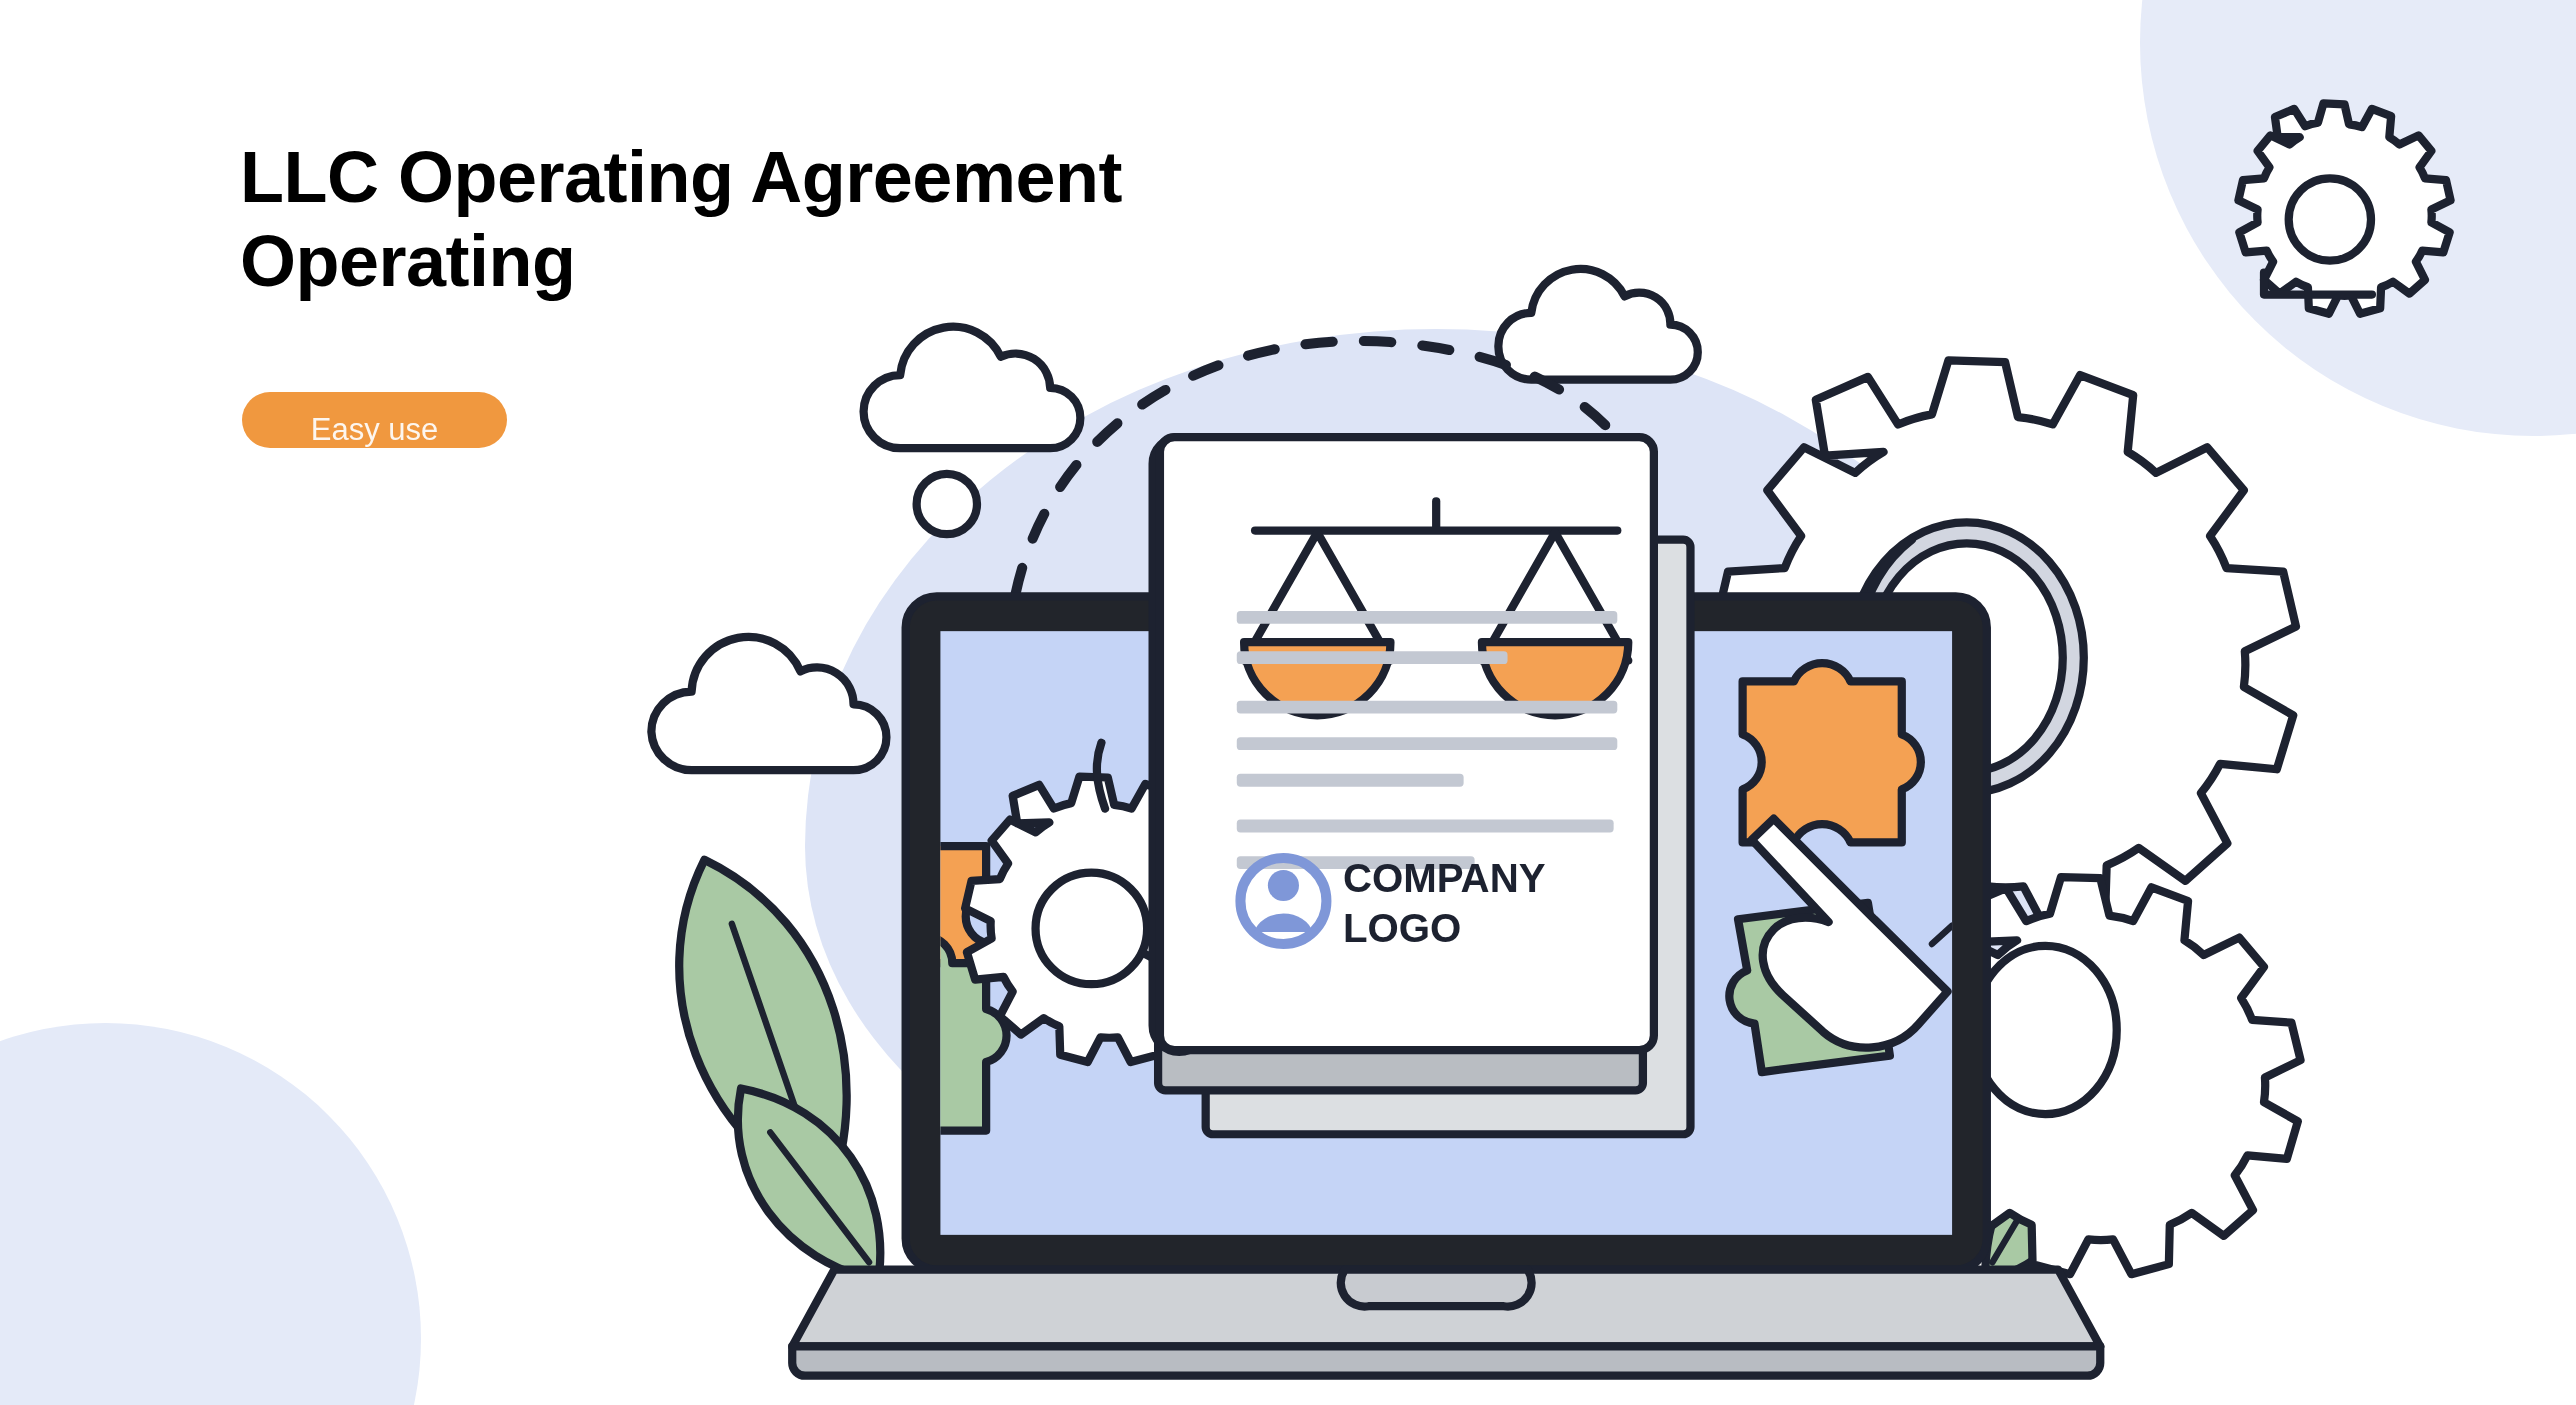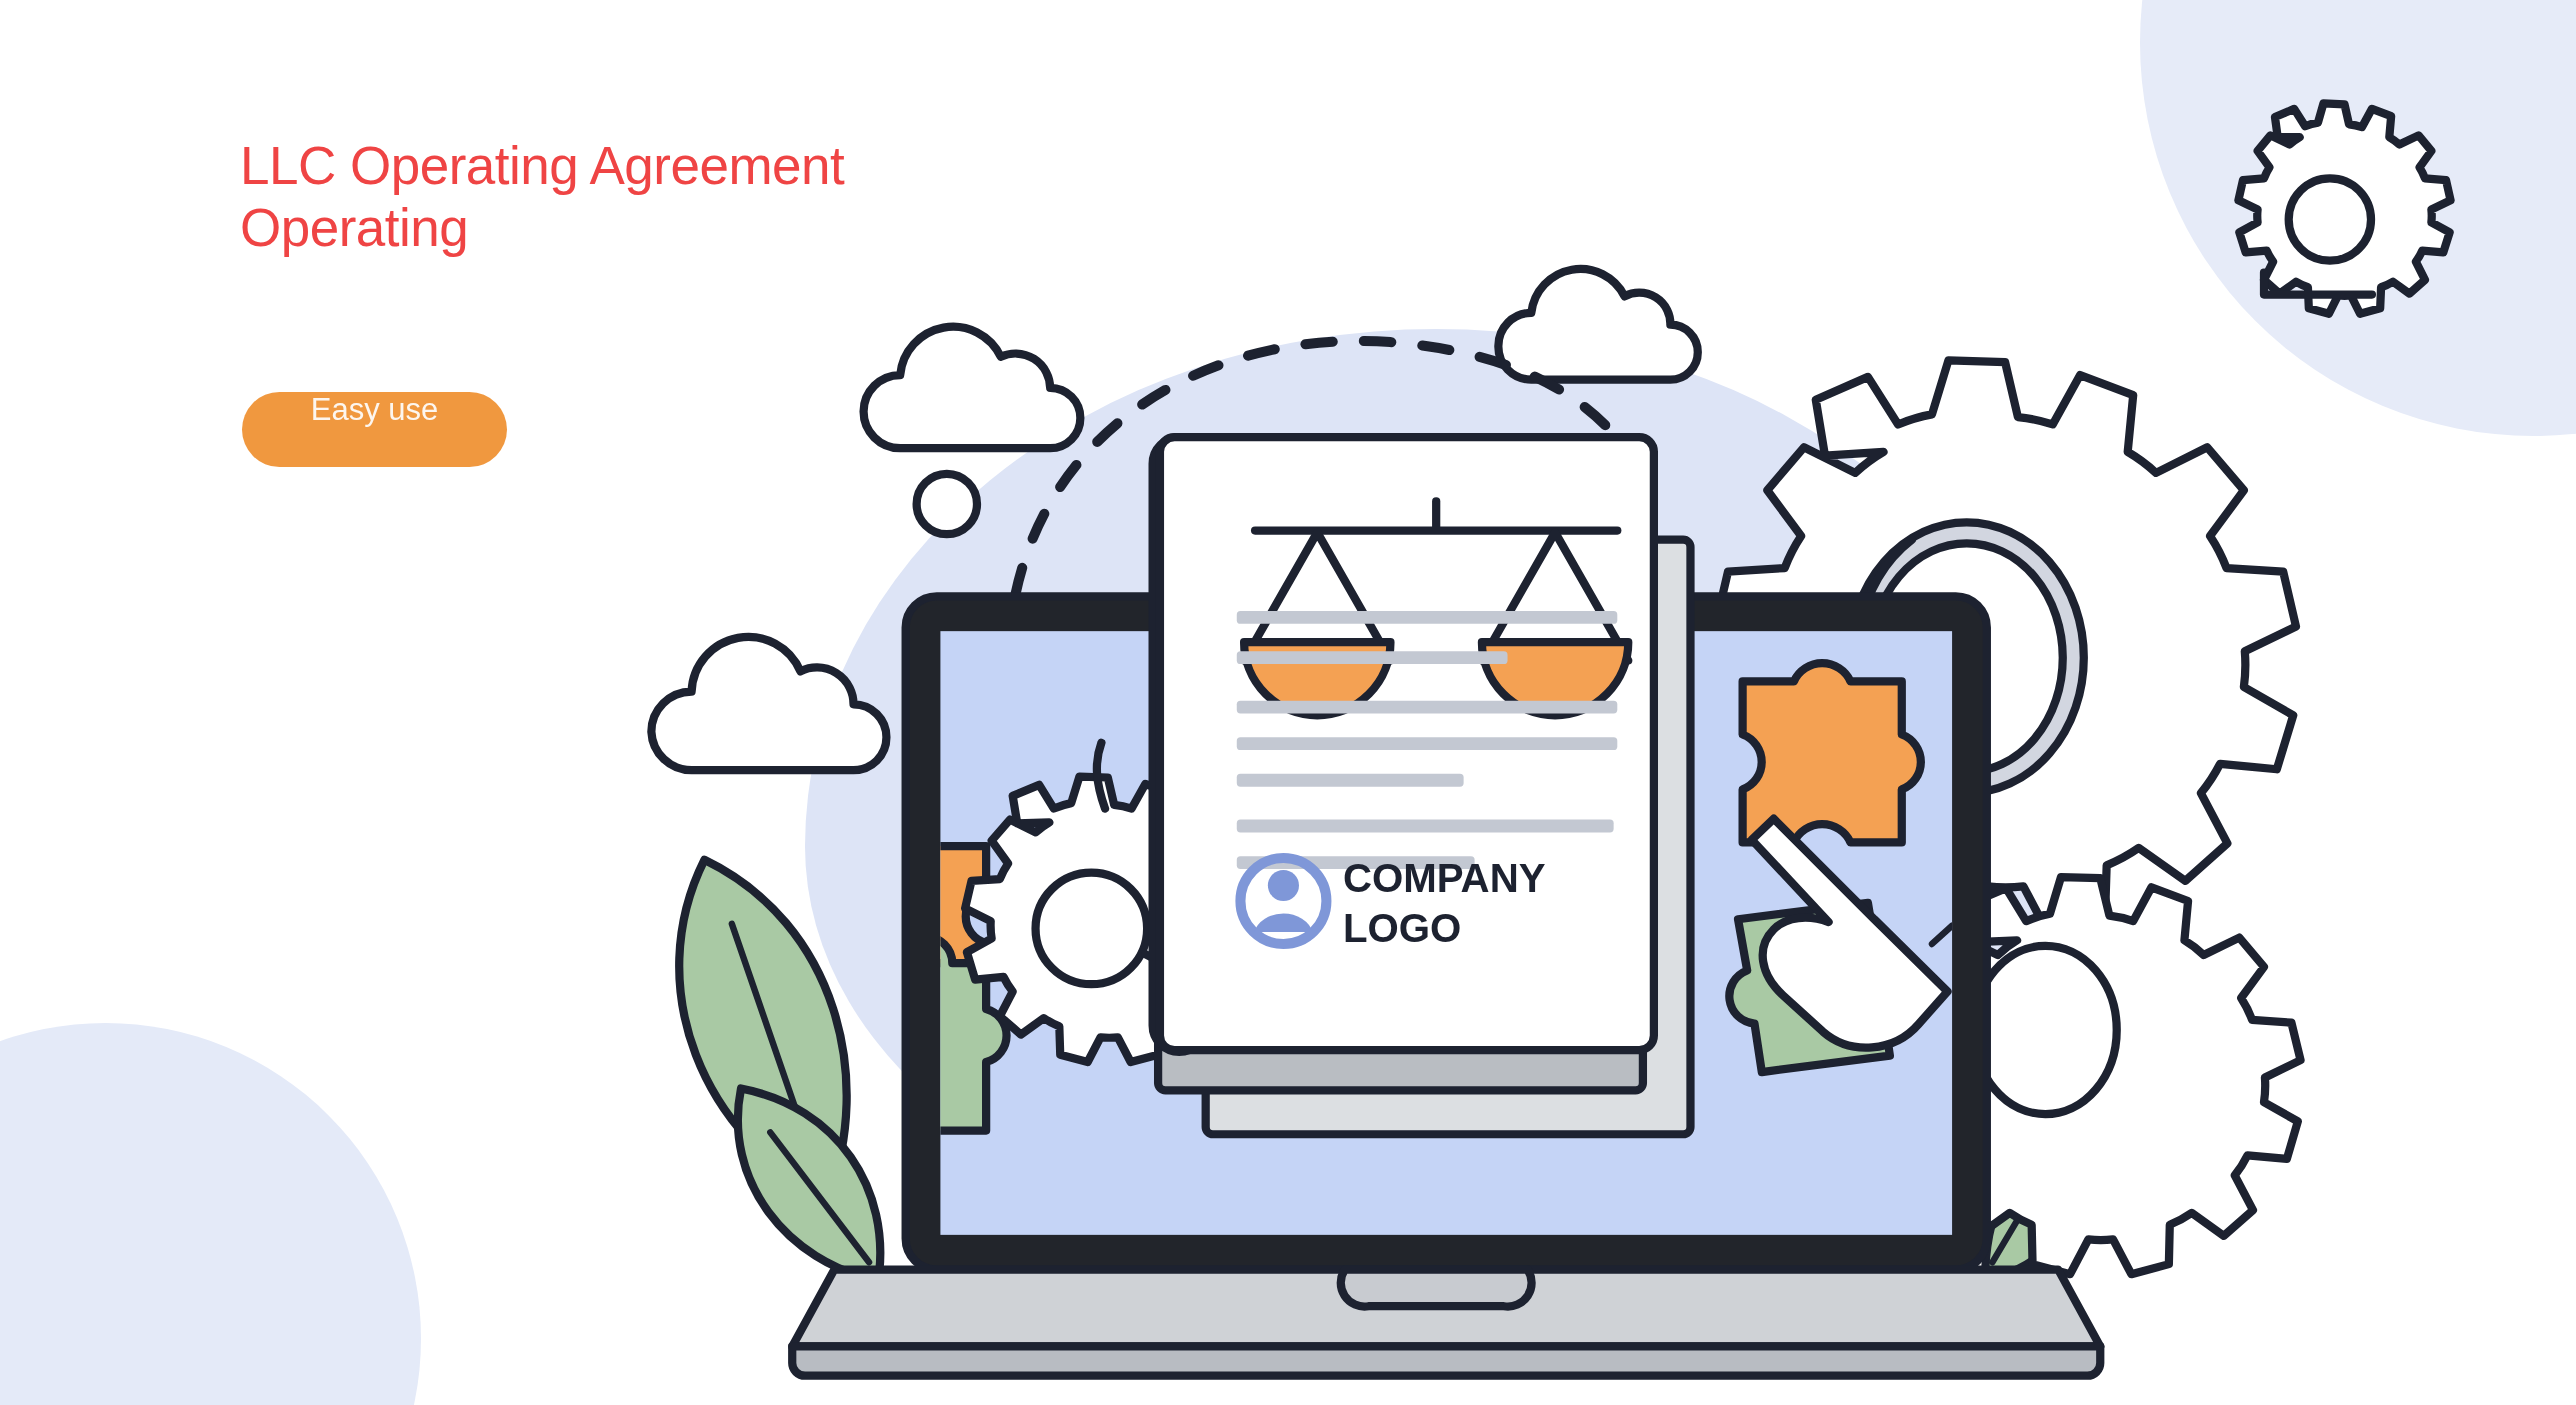--- a/index.html
+++ b/index.html
@@ -46,38 +46,38 @@
     border-radius: 50% 50% 46% 46% / 56% 56% 44% 44%;
     background: #dde4f6;
   }
 
   
   .headline {
     position: absolute;
     left: 240px;
     top: 135px;
     width: 1143px;
-    font-size: 53px;
+    font-size: 72px;
     line-height: 1.17;
-    font-weight: normal;
-    color: #ef4444;
+    font-weight: bold;
+    color: #000000;
     letter-spacing: -0.5px;
   }
   .badge {
     position: absolute;
     left: 242px;
     top: 392px;
     width: 265px;
-    height: 75px;
+    height: 56px;
     border-radius: 38px;
     background: #f0983f;
     color: #fdf6ef;
     font-size: 31px;
     display: flex;
-    align-items: flex-start;
+    align-items: flex-end;
     justify-content: center;
     box-sizing: border-box;
   }
 
   
   .art {
     position: absolute;
     left: 0;
     top: 0;
     width: 2576px;

